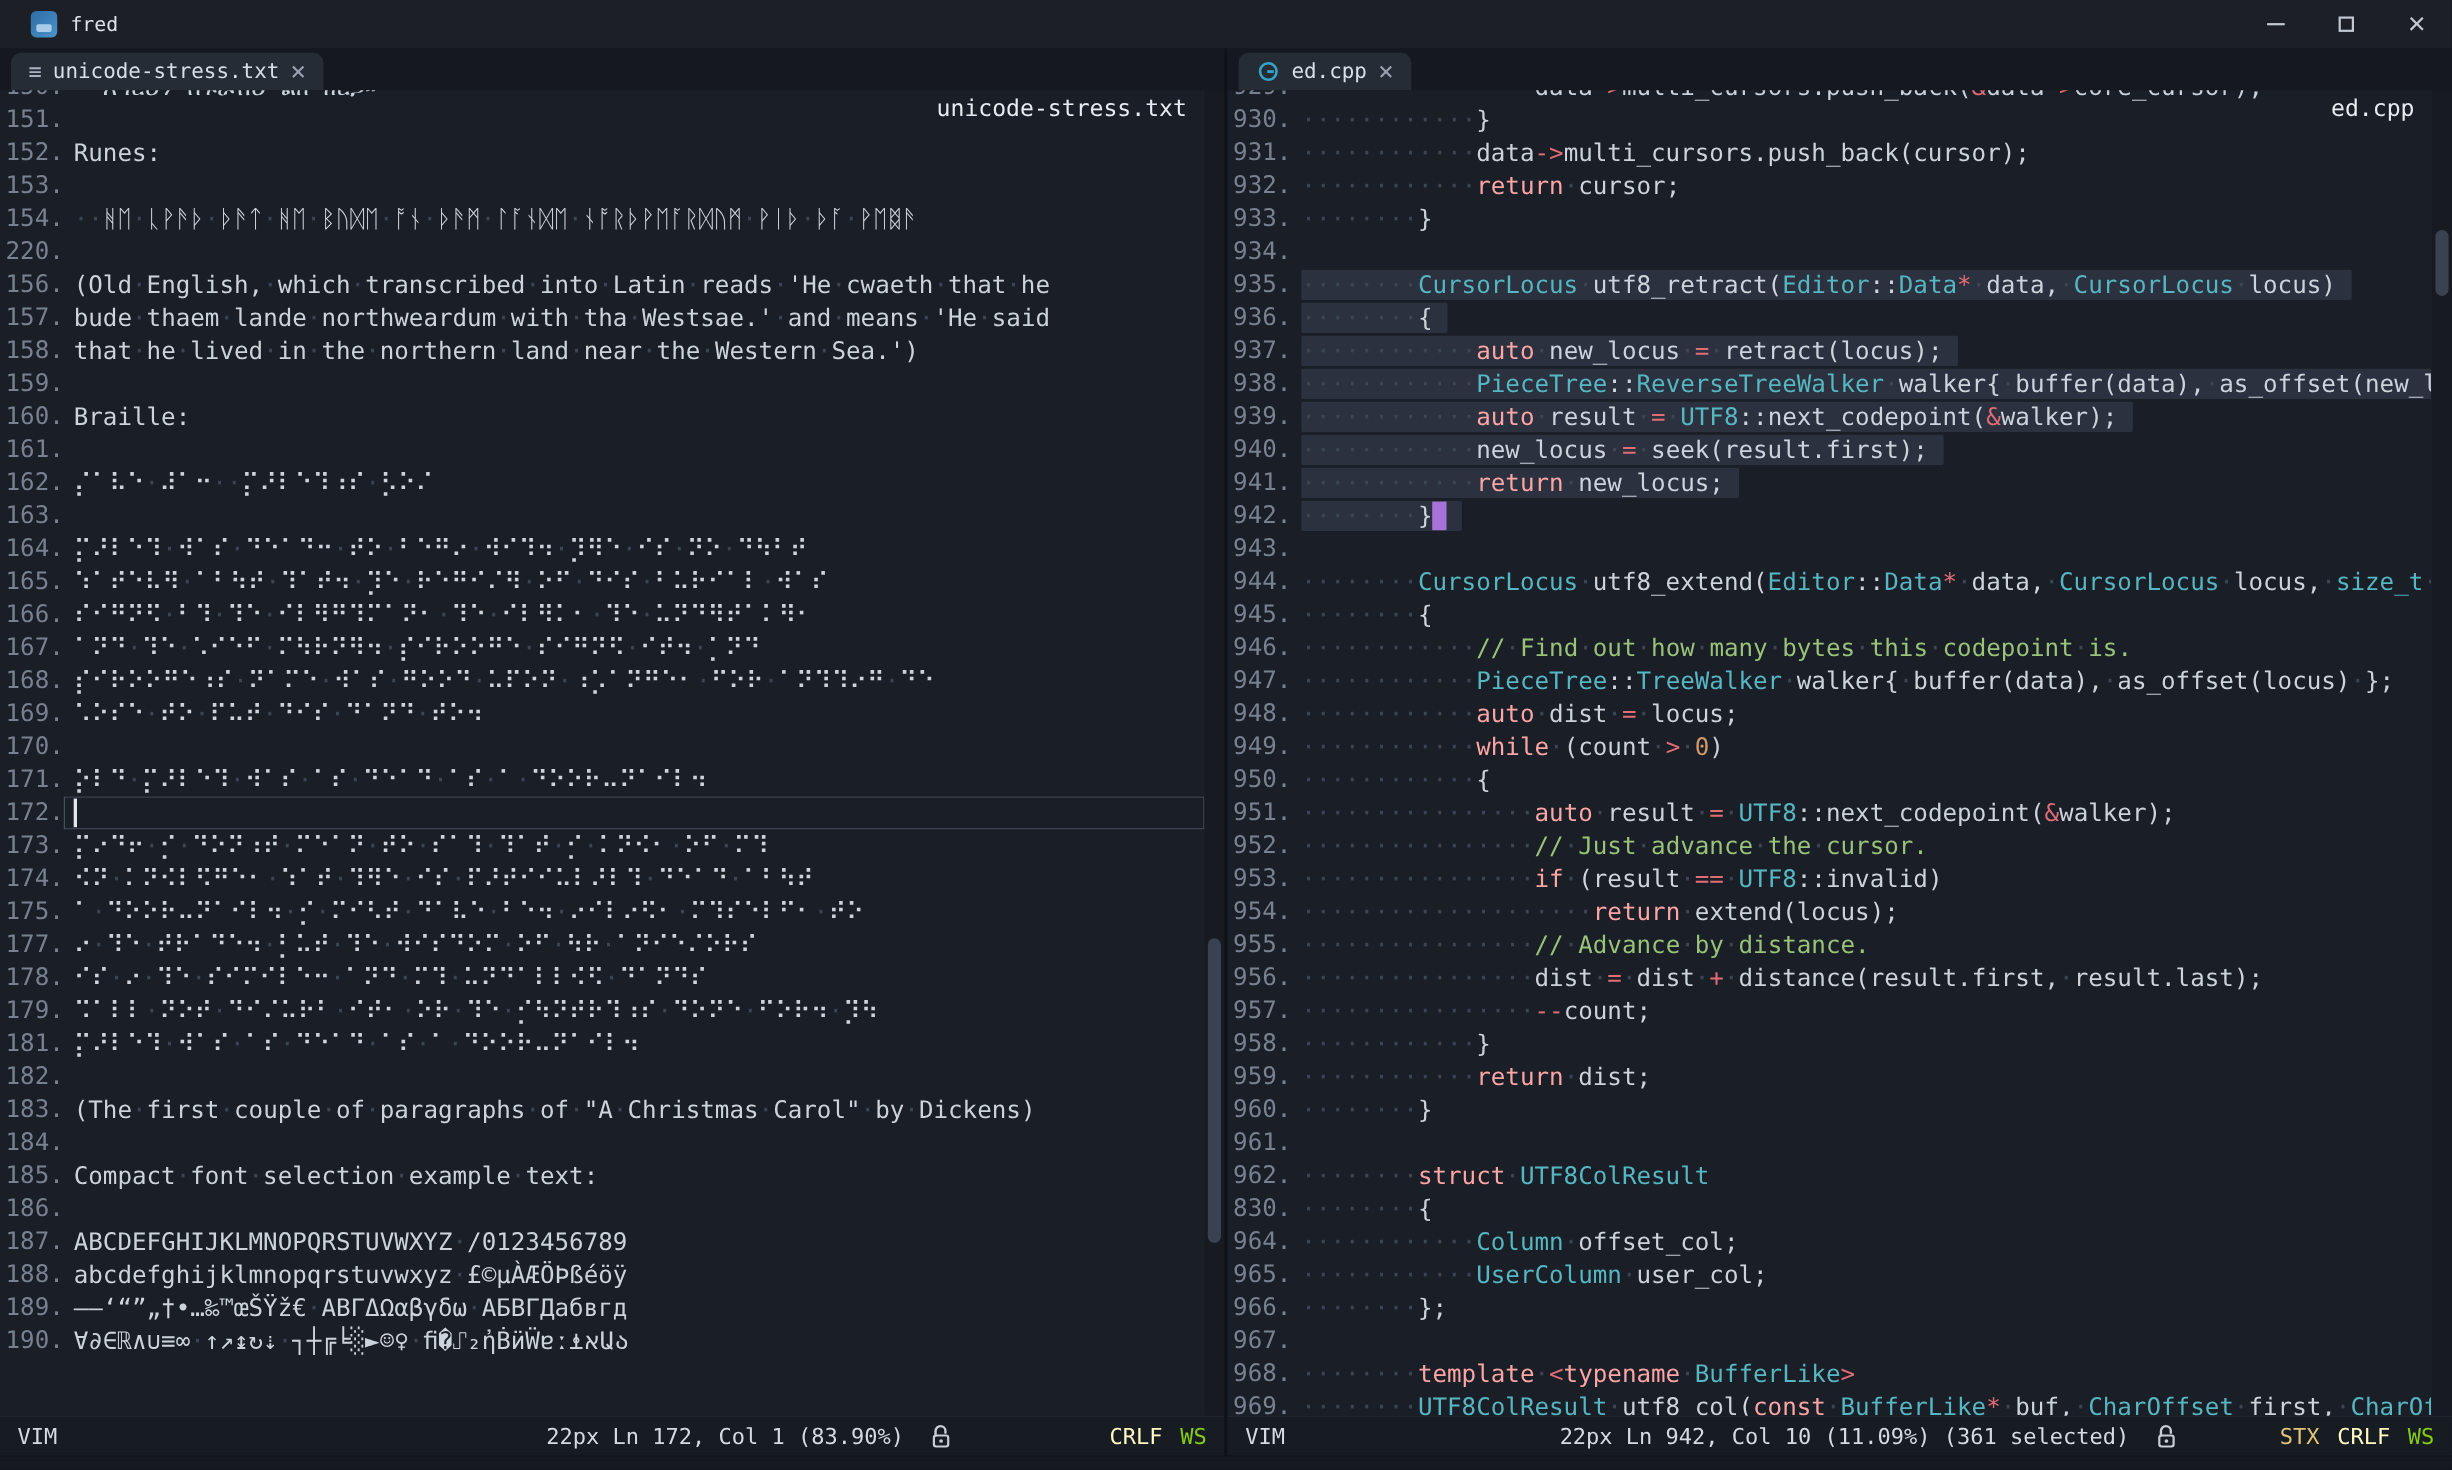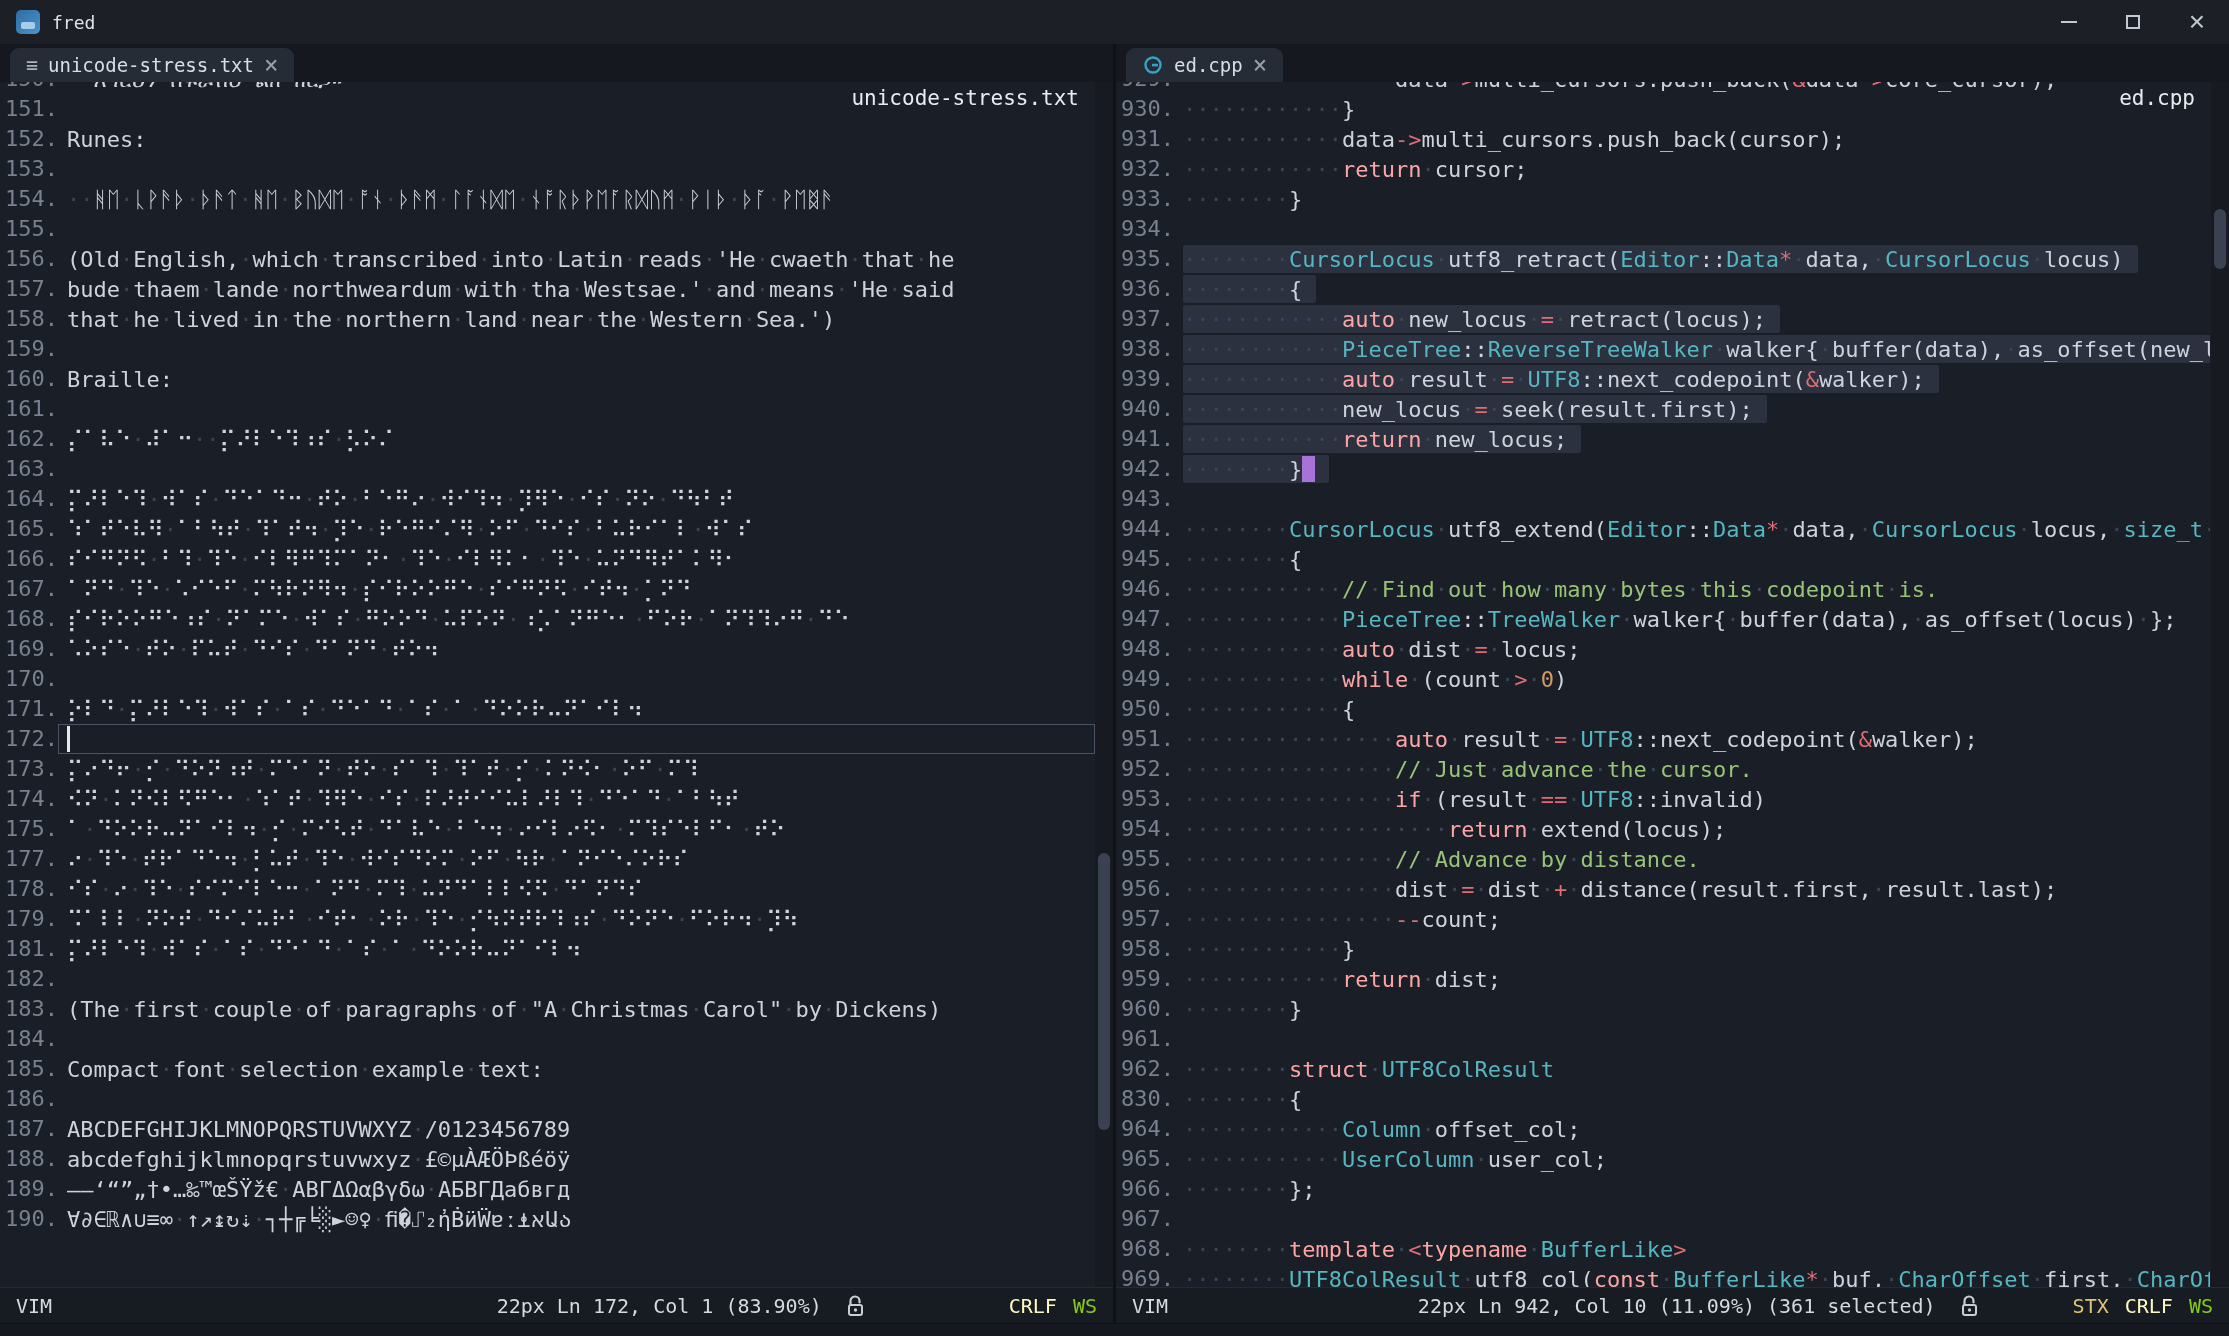--- a/index.html
+++ b/index.html
@@ -2,21 +2,21 @@
 <html><head>
 <meta charset="utf-8">
 <title>fred</title>
 <style>
   *{margin:0;padding:0;box-sizing:border-box}
   html,body{background:#15181e}
   body{width:2229px;height:1336px;overflow:hidden;
        font-family:"DejaVu Sans Mono","DejaVu Sans",monospace;color:#ccd3dc}
 
   
-  .titlebar{height:44px;display:flex;align-items:center;background:#1c2026;padding-left:16px;gap:12px}
+  .titlebar{height:44px;display:flex;align-items:center;background:#1c2026;padding-left:28px;gap:12px}
   .app-icon{width:24px;height:24px;border-radius:5px;flex:none;
             background:linear-gradient(135deg,#2e6ca4,#4b93cc);position:relative}
   .app-icon::after{content:"";position:absolute;left:5px;top:12px;width:14px;height:7px;
             background:#a8cbe8;border-radius:2px}
   .win-title{font-size:18px;color:#dde2e9}
   .wincontrols{margin-left:auto;display:flex;height:100%}
   .winbtn{width:64px;height:100%;display:flex;align-items:center;justify-content:center;
           background:transparent;border:none;color:#c3c9d2;cursor:default}
   .ico-min{width:16px;height:2px;background:#c3c9d2;display:block}
   .ico-max{width:14px;height:14px;border:2px solid #c3c9d2;display:block}
@@ -94,21 +94,21 @@
           <span class="tab-close">×</span>
         </div>
       </div>
       <div class="code">
         <div class="lines">
             <div class="line"><span class="lnum">150.</span><span class="ltext"><span class="lcontent"><span class="tok-p"><span class="ws">·</span><span class="ws">·</span>እግርህን<span class="ws">·</span>በፍራሽህ<span class="ws">·</span>ልክ<span class="ws">·</span>ዘርጋ።</span></span></span></div>
             <div class="line"><span class="lnum">151.</span><span class="ltext"><span class="lcontent"><span class="tok-p"></span></span></span></div>
             <div class="line"><span class="lnum">152.</span><span class="ltext"><span class="lcontent"><span class="tok-p">Runes:</span></span></span></div>
             <div class="line"><span class="lnum">153.</span><span class="ltext"><span class="lcontent"><span class="tok-p"></span></span></span></div>
             <div class="line"><span class="lnum">154.</span><span class="ltext"><span class="lcontent"><span class="tok-p"><span class="ws">·</span><span class="ws">·</span>ᚻᛖ<span class="ws">·</span>ᚳᚹᚫᚦ<span class="ws">·</span>ᚦᚫᛏ<span class="ws">·</span>ᚻᛖ<span class="ws">·</span>ᛒᚢᛞᛖ<span class="ws">·</span>ᚩᚾ<span class="ws">·</span>ᚦᚫᛗ<span class="ws">·</span>ᛚᚪᚾᛞᛖ<span class="ws">·</span>ᚾᚩᚱᚦᚹᛖᚪᚱᛞᚢᛗ<span class="ws">·</span>ᚹᛁᚦ<span class="ws">·</span>ᚦᚪ<span class="ws">·</span>ᚹᛖᛥᚫ</span></span></span></div>
-            <div class="line"><span class="lnum">155.</span><span class="ltext"><span class="lcontent"><span class="tok-p"></span></span></span></div>
+            <div class="line"><span class="lnum">220.</span><span class="ltext"><span class="lcontent"><span class="tok-p"></span></span></span></div>
             <div class="line"><span class="lnum">156.</span><span class="ltext"><span class="lcontent"><span class="tok-p">(Old<span class="ws">·</span>English,<span class="ws">·</span>which<span class="ws">·</span>transcribed<span class="ws">·</span>into<span class="ws">·</span>Latin<span class="ws">·</span>reads<span class="ws">·</span>'He<span class="ws">·</span>cwaeth<span class="ws">·</span>that<span class="ws">·</span>he</span></span></span></div>
             <div class="line"><span class="lnum">157.</span><span class="ltext"><span class="lcontent"><span class="tok-p">bude<span class="ws">·</span>thaem<span class="ws">·</span>lande<span class="ws">·</span>northweardum<span class="ws">·</span>with<span class="ws">·</span>tha<span class="ws">·</span>Westsae.'<span class="ws">·</span>and<span class="ws">·</span>means<span class="ws">·</span>'He<span class="ws">·</span>said</span></span></span></div>
             <div class="line"><span class="lnum">158.</span><span class="ltext"><span class="lcontent"><span class="tok-p">that<span class="ws">·</span>he<span class="ws">·</span>lived<span class="ws">·</span>in<span class="ws">·</span>the<span class="ws">·</span>northern<span class="ws">·</span>land<span class="ws">·</span>near<span class="ws">·</span>the<span class="ws">·</span>Western<span class="ws">·</span>Sea.')</span></span></span></div>
             <div class="line"><span class="lnum">159.</span><span class="ltext"><span class="lcontent"><span class="tok-p"></span></span></span></div>
             <div class="line"><span class="lnum">160.</span><span class="ltext"><span class="lcontent"><span class="tok-p">Braille:</span></span></span></div>
             <div class="line"><span class="lnum">161.</span><span class="ltext"><span class="lcontent"><span class="tok-p"></span></span></span></div>
             <div class="line"><span class="lnum">162.</span><span class="ltext"><span class="lcontent"><span class="tok-p">⡌⠁⠧⠑<span class="ws">·</span>⠼⠁⠒<span class="ws">·</span><span class="ws">·</span>⡍⠜⠇⠑⠹⠰⠎<span class="ws">·</span>⡣⠕⠌</span></span></span></div>
             <div class="line"><span class="lnum">163.</span><span class="ltext"><span class="lcontent"><span class="tok-p"></span></span></span></div>
             <div class="line"><span class="lnum">164.</span><span class="ltext"><span class="lcontent"><span class="tok-p">⡍⠜⠇⠑⠹<span class="ws">·</span>⠺⠁⠎<span class="ws">·</span>⠙⠑⠁⠙⠒<span class="ws">·</span>⠞⠕<span class="ws">·</span>⠃⠑⠛⠔<span class="ws">·</span>⠺⠊⠹⠲<span class="ws">·</span>⡹⠻⠑<span class="ws">·</span>⠊⠎<span class="ws">·</span>⠝⠕<span class="ws">·</span>⠙⠳⠃⠞</span></span></span></div>
             <div class="line"><span class="lnum">165.</span><span class="ltext"><span class="lcontent"><span class="tok-p">⠱⠁⠞⠑⠧⠻<span class="ws">·</span>⠁⠃⠳⠞<span class="ws">·</span>⠹⠁⠞⠲<span class="ws">·</span>⡹⠑<span class="ws">·</span>⠗⠑⠛⠊⠌⠻<span class="ws">·</span>⠕⠋<span class="ws">·</span>⠙⠊⠎<span class="ws">·</span>⠃⠥⠗⠊⠁⠇<span class="ws">·</span>⠺⠁⠎</span></span></span></div>

